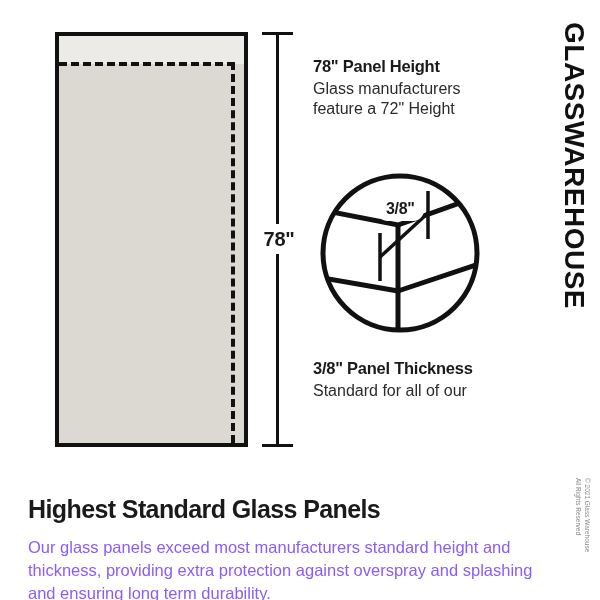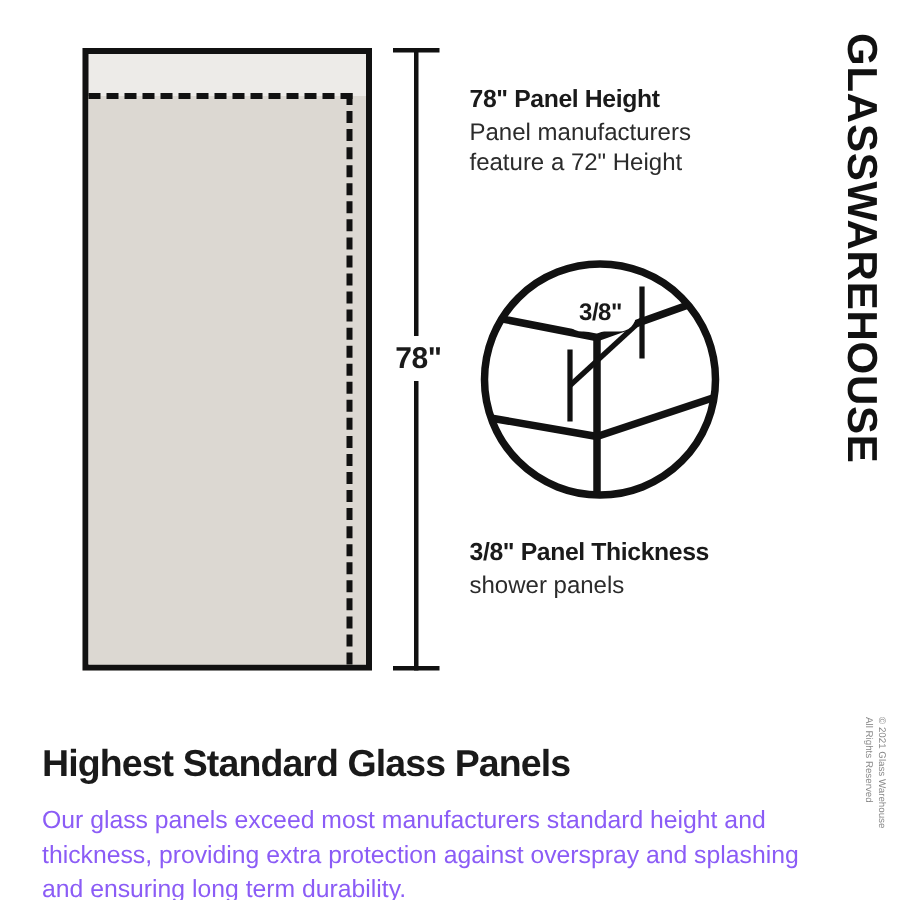--- a/index.html
+++ b/index.html
@@ -222,21 +222,21 @@
 
   <div class="dim-line">
     <div class="dim-cap top"></div>
     <div class="dim-stem"></div>
     <div class="dim-cap bottom"></div>
     <div class="dim-label">78"</div>
   </div>
 
   <div class="callout top-callout">
     <p class="callout-title">78" Panel Height</p>
-    <p class="callout-body">Panel manufacturers</p>
+    <p class="callout-body">Glass manufacturers</p>
     <p class="callout-body">feature a 72" Height</p>
   </div>
 
   <div class="thickness-figure">
     <svg class="thickness-svg" viewBox="0 0 164 164">
       <defs>
         <clipPath id="circleClip">
           <circle cx="82" cy="82" r="77"></circle>
         </clipPath>
       </defs>
@@ -266,21 +266,21 @@
         <line x1="110" y1="20" x2="110" y2="68" stroke="#111111" stroke-width="3.5"></line>
       </g>
 
       <circle cx="82" cy="82" r="77" fill="none" stroke="#111111" stroke-width="5"></circle>
     </svg>
     <div class="thickness-label">3/8"</div>
   </div>
 
   <div class="callout bottom-callout">
     <p class="callout-title">3/8" Panel Thickness</p>
-    <p class="callout-body">shower panels</p>
+    <p class="callout-body">Standard for all of our</p>
   </div>
 
   <div class="brandmark">
     <div class="brandmark-text">GLASSWAREHOUSE</div>
   </div>
 
   <div class="copyright">
     <div class="copyright-text">
       <span>© 2021 Glass Warehouse</span>
       <span>All Rights Reserved</span>

